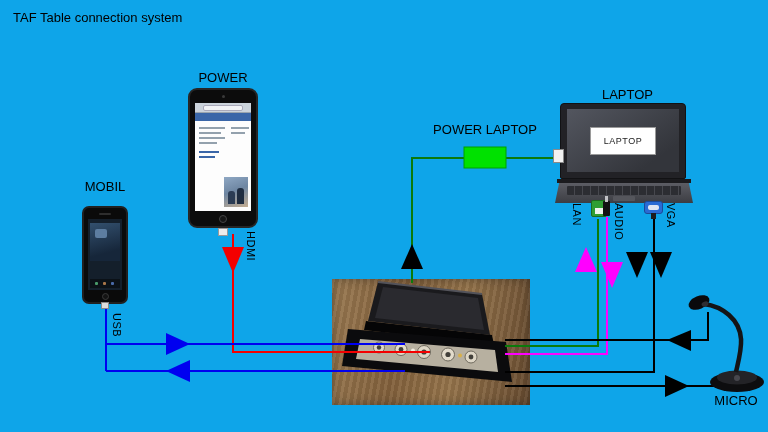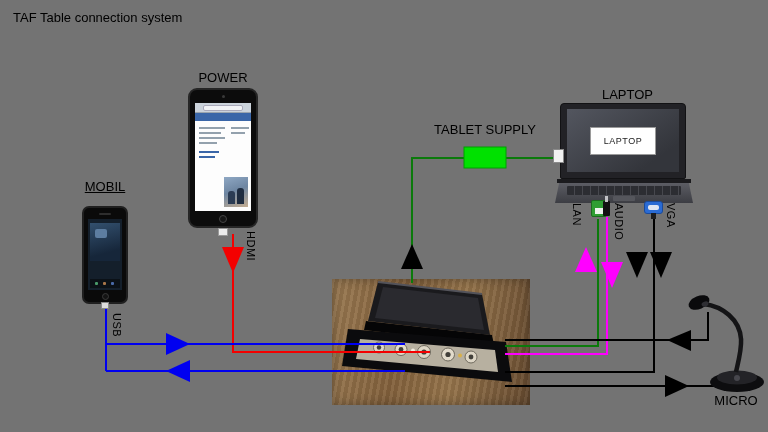--- a/index.html
+++ b/index.html
@@ -1,16 +1,16 @@
 <!DOCTYPE html>
 <html style="--c-hdmi: #f40000; --c-usb: #0000f0; --c-power_line: #0b7a0b; --c-power_supply_box: #00e100; --c-audio: #ff00ff; --c-vga_micro: #000000; --c-wood: #8a6845;"><head>
 <meta charset="utf-8">
 <style>
   html,body{margin:0;padding:0;background:#fff;}
-  .stage{position:relative;width:768px;height:432px;background:#737373;overflow:hidden;
+  .stage{position:relative;width:768px;height:432px;background:#0ea5e9;overflow:hidden;
          font-family:"Liberation Sans",sans-serif;color:#000;}
 
   
   .title{position:absolute;left:13px;top:10px;font-size:13px;color:#000;}
   .label{position:absolute;font-size:13px;text-align:center;color:#000;}
   .vlabel{position:absolute;writing-mode:vertical-rl;font-size:11px;color:#000;letter-spacing:.5px;}
 
   
   .photo{position:absolute;left:332px;top:279px;width:198px;height:126px;z-index:1;
          background:linear-gradient(100deg,#9a7a52 0%,#83613c 35%,#95744b 62%,#6e5134 95%);
@@ -179,39 +179,39 @@
       <div class="ts-img">
         <span class="ts-p1"></span>
         <span class="ts-p2"></span>
       </div>
     </div>
     <span class="home"></span>
     <div class="t-plug"></div>
   </div>
   <div class="vlabel" style="left:245px;top:231px;">HDMI</div>
 
-  <div class="label" style="left:65px;top:179px;width:80px;text-decoration:underline;">MOBIL</div>
+  <div class="label" style="left:65px;top:179px;width:80px;">MOBIL</div>
   <div class="device phone">
     <span class="spk"></span>
     <div class="p-screen">
       <div class="p-photo">
           <span class="p-glow"></span>
         </div>
       <div class="p-dock">
         <b style="left:5px;background:#4a9a6a;"></b>
         <b style="left:13px;background:#a8764a;"></b>
         <b style="left:21px;background:#4a6aa8;"></b>
       </div>
     </div>
     <span class="home"></span>
     <div class="p-plug"></div>
   </div>
   <div class="vlabel" style="left:111px;top:313px;">USB</div>
 
-  <div class="label" style="left:420px;top:122px;width:130px;">TABLET SUPPLY</div>
+  <div class="label" style="left:420px;top:122px;width:130px;">POWER LAPTOP</div>
 
   <div class="label" style="left:585px;top:87px;width:85px;">LAPTOP</div>
   <div class="device laptop">
     <div class="lp-screen">
       <div class="lp-display">
         <div class="lp-whitebox">LAPTOP</div>
       </div>
     </div>
     <div class="lp-hinge"></div>
     <div class="lp-base">

